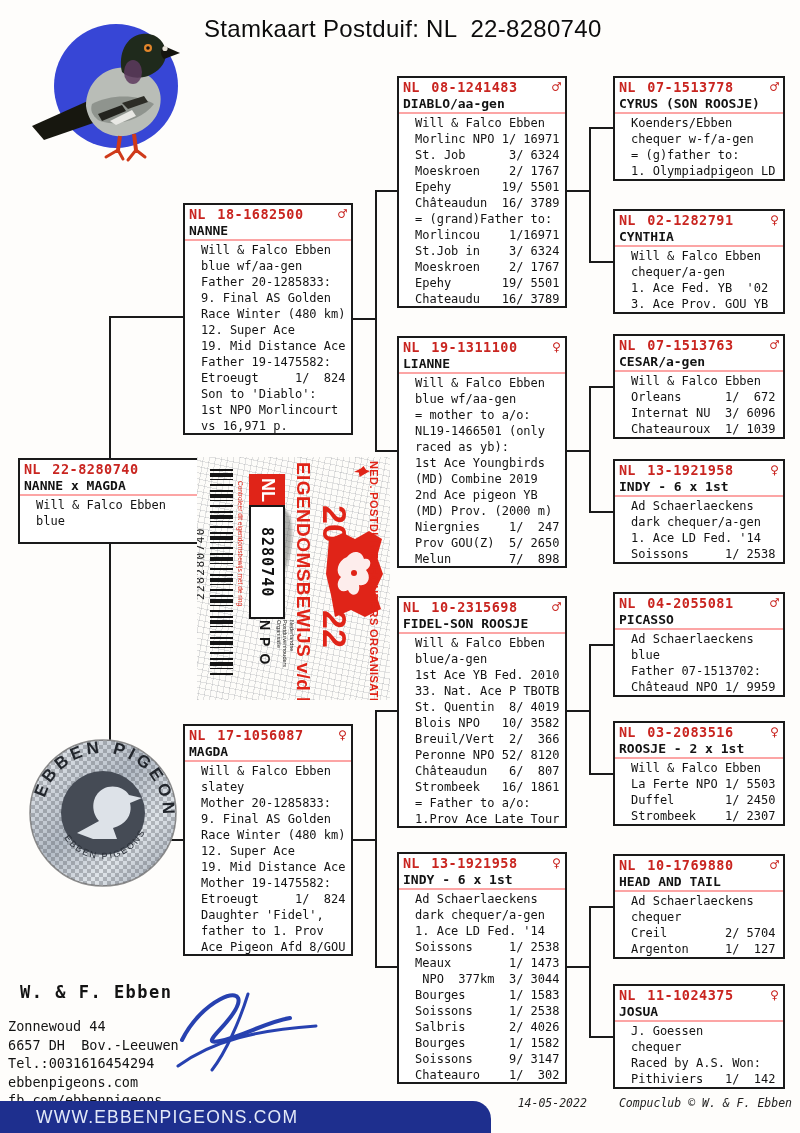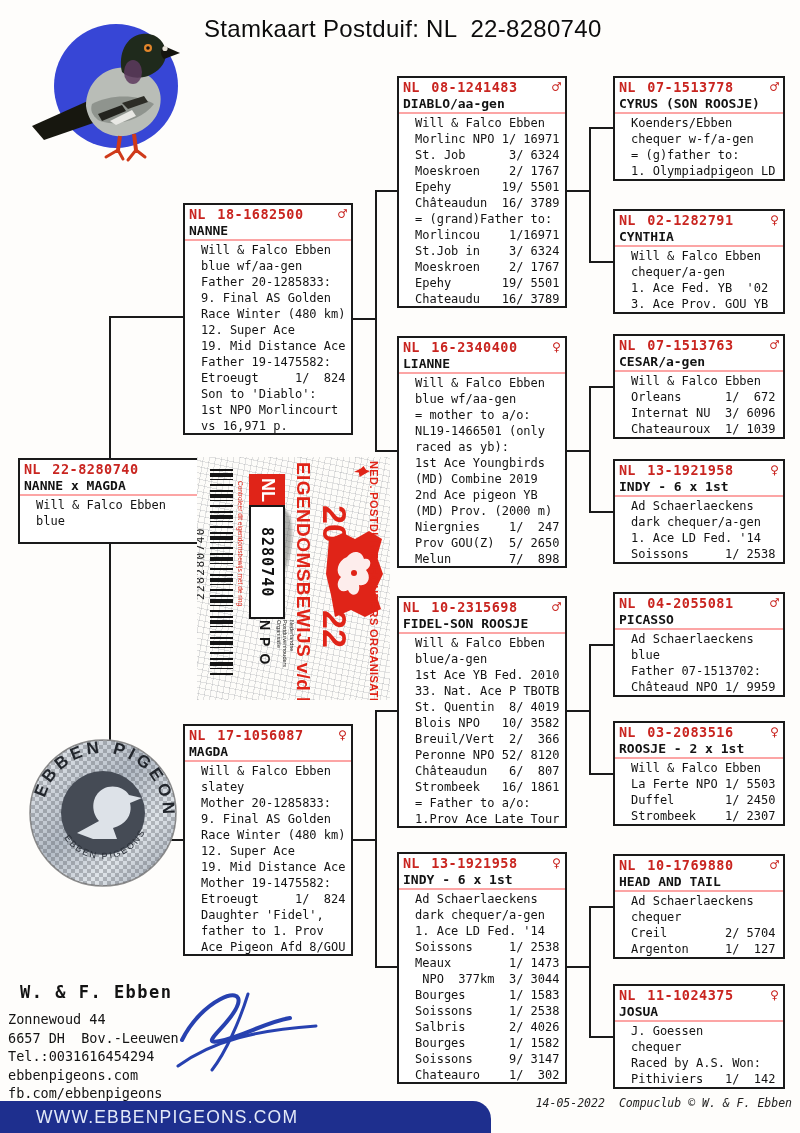--- a/index.html
+++ b/index.html
@@ -90,24 +90,24 @@
   }
   .stamp-bird { position:absolute; right:20px; top:9px; width:16px; height:11px; background:#e02418;
     clip-path:polygon(0 55%, 45% 20%, 60% 0, 75% 35%, 100% 45%, 70% 70%, 35% 100%, 30% 60%); }
   
   .holo { position:absolute; left:27px; top:737px; width:152px; height:152px; }
   
   .sign { position:absolute; left:168px; top:978px; width:160px; height:100px; }
   
   .contact { position:absolute; left:8px; top:982px; }
   .contact-name { font-weight:bold; font-size:17px; letter-spacing:1.5px;margin-left:12px; }
-  .contact-lines { font-size:13.5px; line-height:18.5px; white-space:pre; margin-top:8px; }
+  .contact-lines { font-size:13.5px; line-height:18.5px; white-space:pre; margin-top:15px; }
   
   .credit { position:absolute; right:8px; top:1096px; font-size:11.5px; font-style:italic; color:#222;
-    display:flex; gap:14px; }
+    display:flex; gap:32px; }
   .webbar {
     position:absolute; left:0; top:1101px; width:491px; height:32px; box-sizing:border-box;
     background:#1e2f8e; border-top-right-radius:18px;
     display:flex; align-items:center; padding-left:36px;
     color:#e3e9f8; font-family:"Liberation Sans",sans-serif; font-size:17.5px; letter-spacing:1.2px;
   }
 </style>
 </head>
 <body>
 
@@ -234,21 +234,21 @@
 Morlincou    1/16971
 St.Job in    3/ 6324
 Moeskroen    2/ 1767
 Epehy       19/ 5501
 Chateaudu   16/ 3789</div>
   </div>
 
   <div class="pbox" style="left:397px;top:336px;width:170px;height:232px">
     <div class="pbox-head">
       <span class="cc">NL</span>
-      <span class="ring">16-2340400</span>
+      <span class="ring">19-1311100</span>
       <span class="sex">♀</span>
     </div>
     <div class="pbox-name">LIANNE</div>
     <div class="pbox-body">Will &amp; Falco Ebben
 blue wf/aa-gen
 = mother to a/o:
 NL19-1466501 (only
 raced as yb):
 1st Ace Youngbirds
 (MD) Combine 2019

